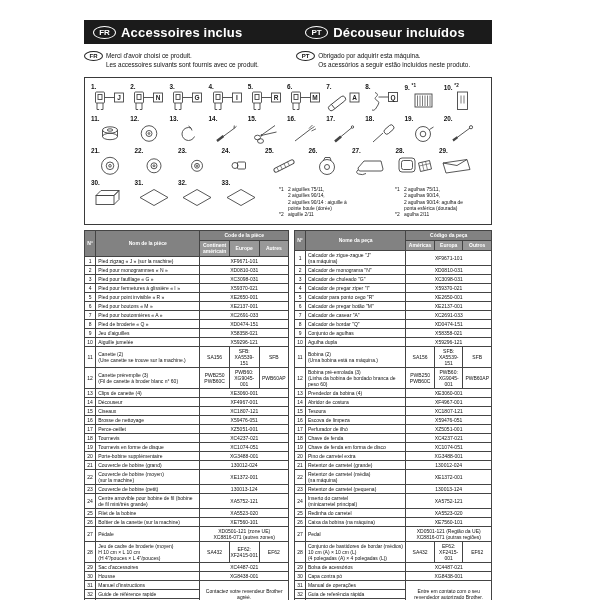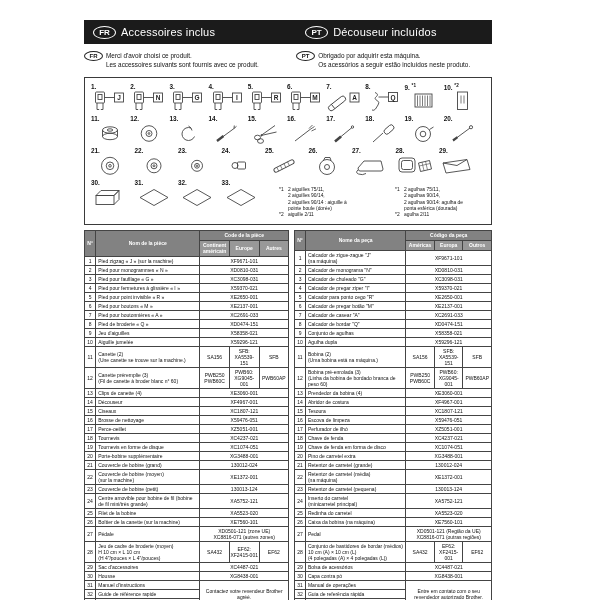--- a/index.html
+++ b/index.html
@@ -9,21 +9,21 @@
 
   
   .title-bar{background:#1b1b1b;color:#fff;height:24px;display:flex;align-items:center;}
   .title-group{display:flex;align-items:center;gap:5px;padding-left:9px;box-sizing:border-box;}
   .title-group.fr{width:52%;}
   .title-group.pt{flex:1;}
   .badge{display:inline-flex;align-items:center;justify-content:center;border-radius:50%;
          font-weight:bold;box-sizing:border-box;flex:none;}
   .badge-inverse{border:1.4px solid #fff;color:#fff;width:23px;height:13px;font-size:8px;}
   .badge-outline{border:1px solid #222;color:#111;width:19px;height:10px;font-size:6px;margin-right:3px;}
-  .title-text{font-size:11px;font-weight:normal;letter-spacing:.2px;}
+  .title-text{font-size:13px;font-weight:bold;letter-spacing:.2px;}
 
   
   .intro{display:flex;margin-top:7px;}
   .intro-col{font-size:6.4px;line-height:1.4;box-sizing:border-box;}
   .intro-col.fr{width:52%;}
   .intro-col.pt{flex:1;}
   .intro-line1{display:flex;align-items:center;}
   .intro-line2{margin-left:22px;}
 
   

